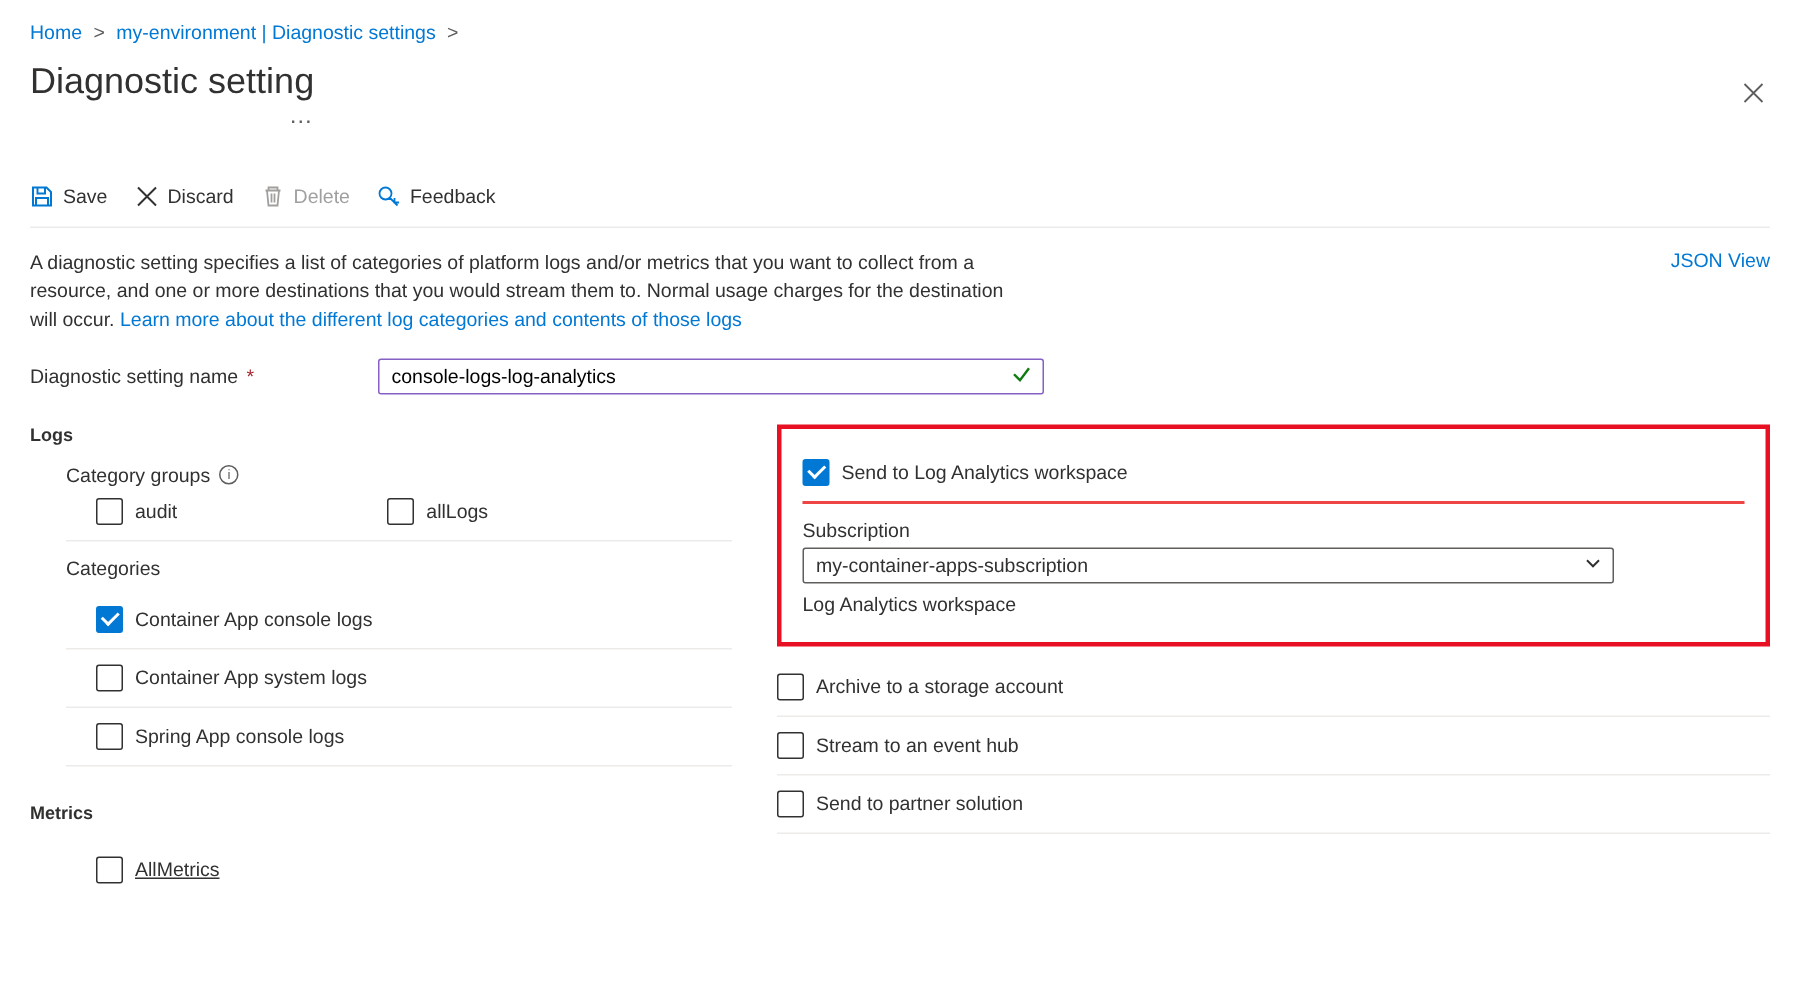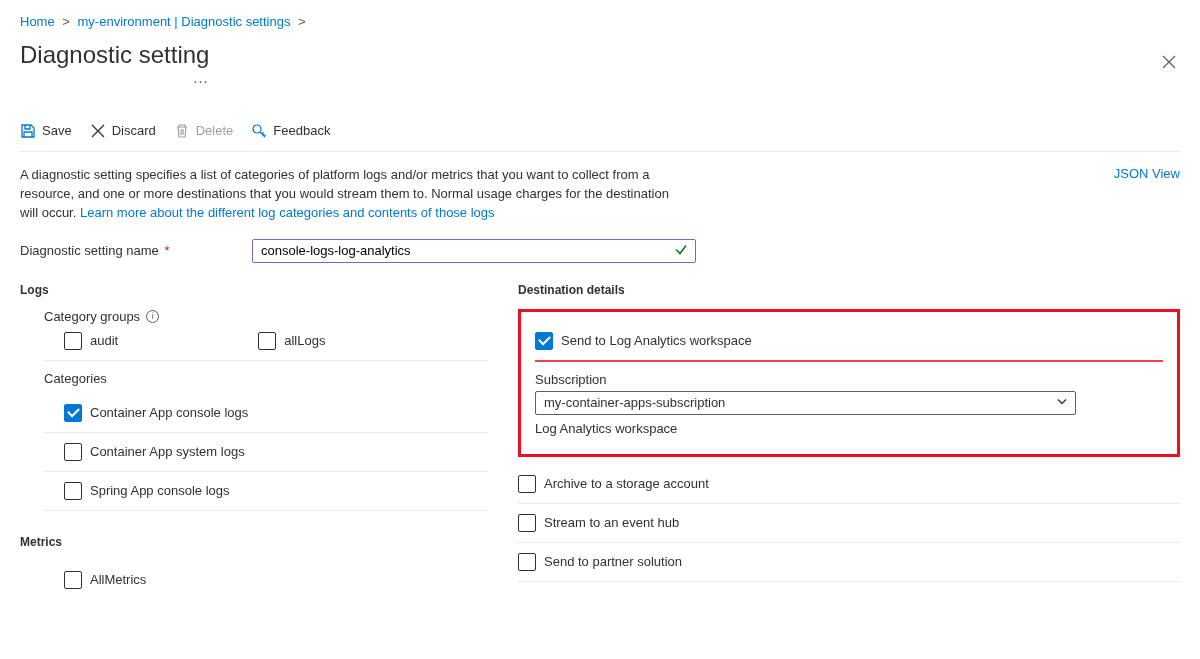--- a/index.html
+++ b/index.html
@@ -359,32 +359,31 @@
         <div class="checkbox">
           <span class="cb-box"></span>
           <span>Spring App console logs</span>
         </div>
       </div>
     </div>
 
     <div class="metrics-sec">
       <div class="section-title">Metrics</div>
       <div class="subsection">
-        <div class="cat-item" style="border-bottom:none;">
+        <div class="cat-item" style="border-bottom:none;text-decoration:underline;">
           <div class="checkbox">
             <span class="cb-box"></span>
             <span>AllMetrics</span>
           </div>
         </div>
       </div>
     </div>
   </div>
 
   <div class="col-right">
-    <div class="section-title">Destination details</div>
 
     <div class="highlight-box">
       <div class="dest-item hl">
         <div class="checkbox">
           <span class="cb-box checked"></span>
           <span>Send to Log Analytics workspace</span>
         </div>
       </div>
 
       <div class="field-label">Subscription</div>

